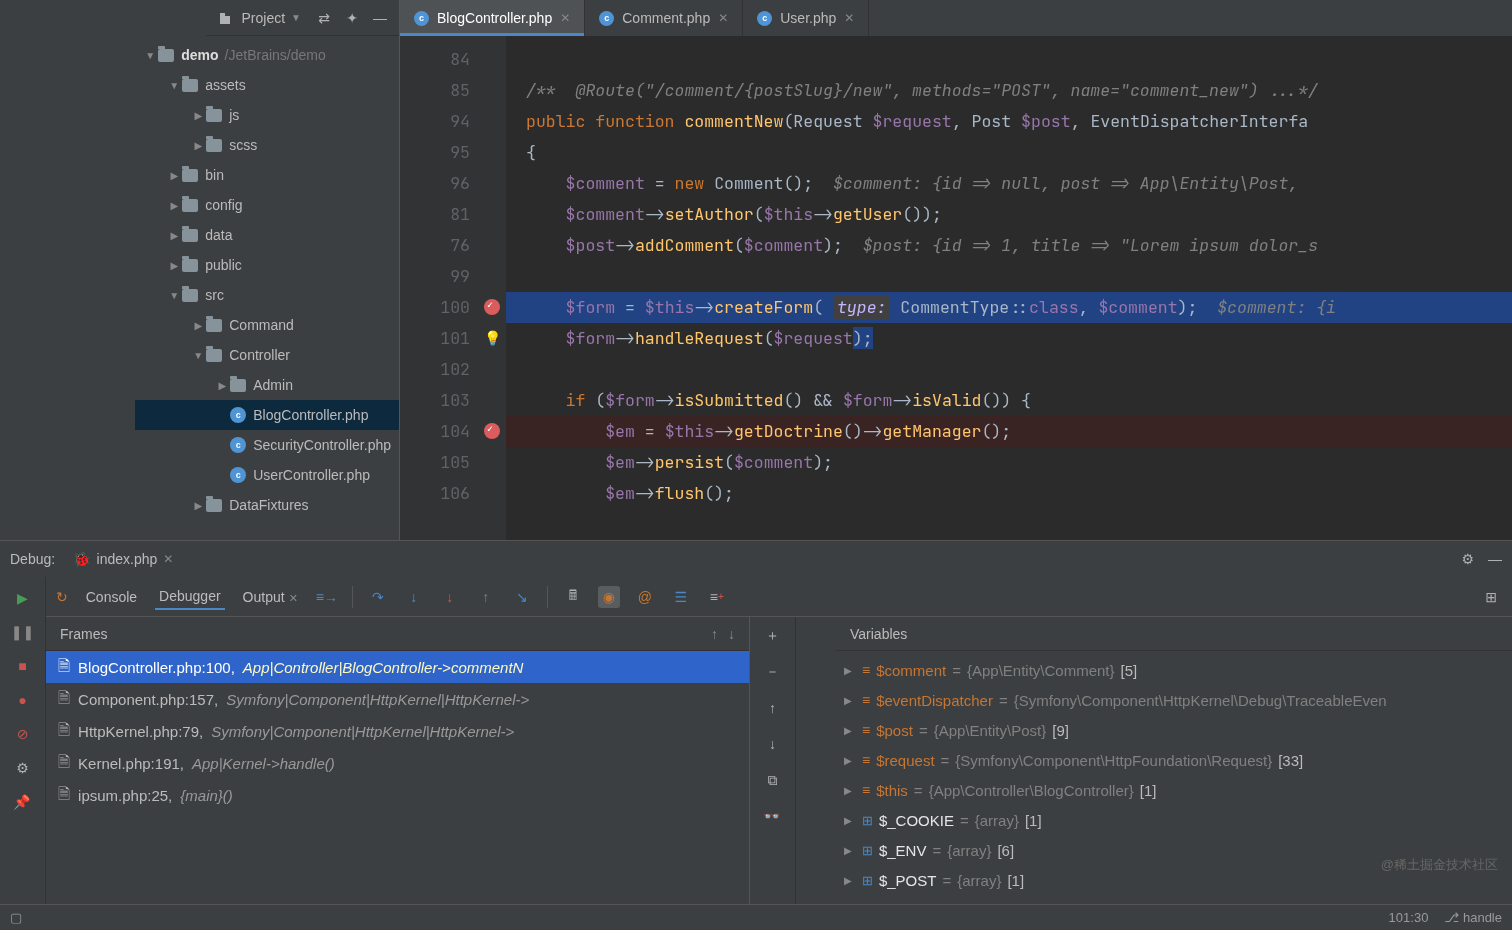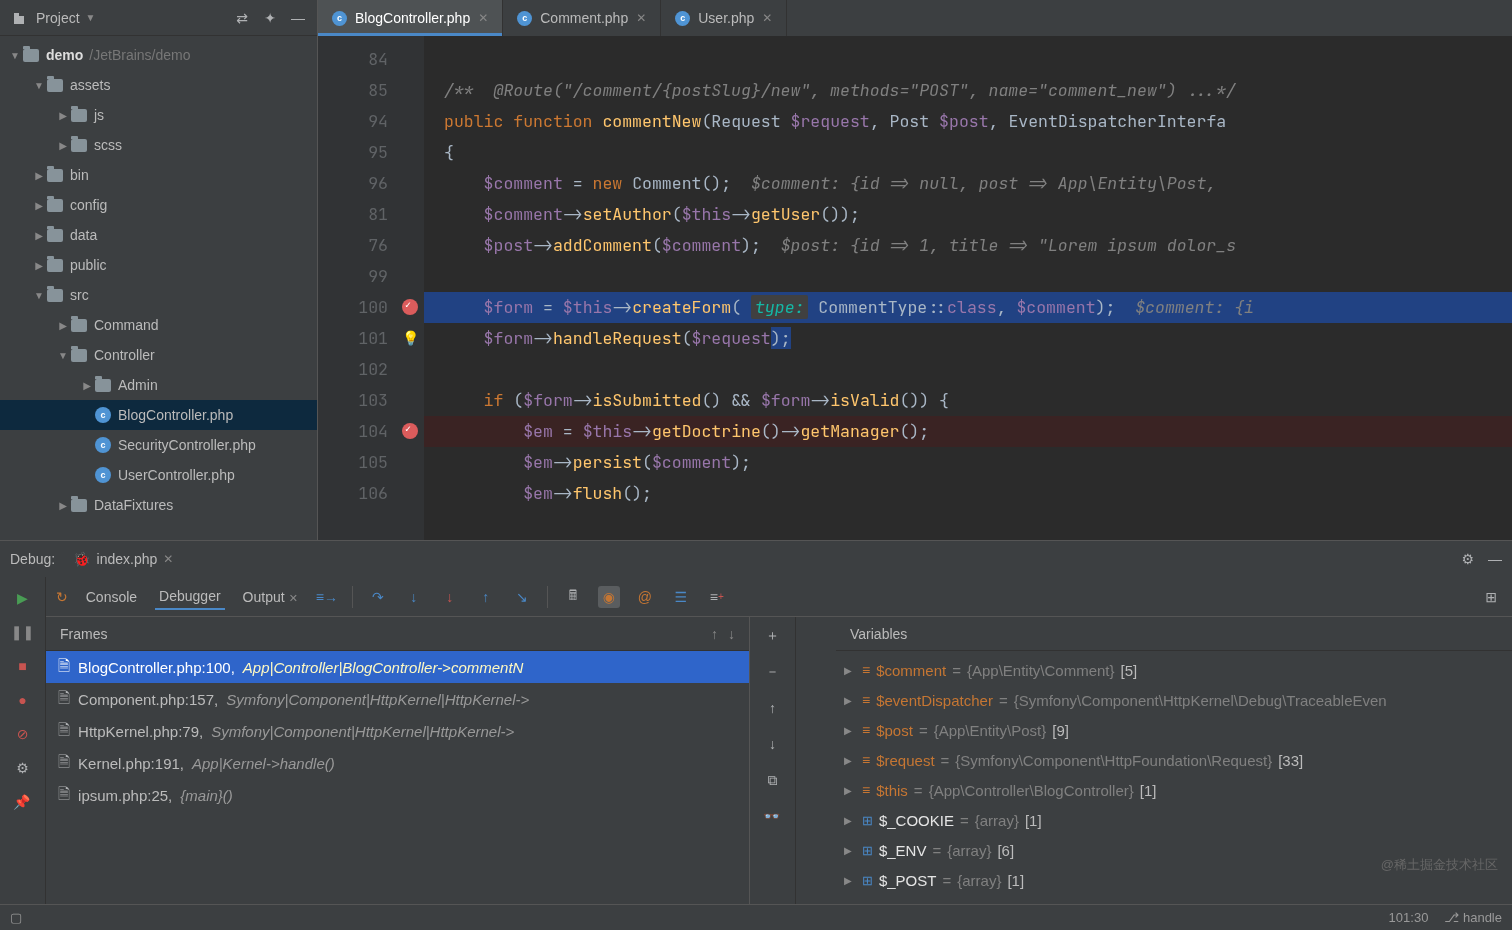--- a/index.html
+++ b/index.html
@@ -3,21 +3,21 @@
 <meta charset="utf-8">
 <style>
 * { margin:0; padding:0; box-sizing:border-box; }
 body { font-family:"Segoe UI",Arial,sans-serif; font-size:14px; background:#2b2b2b; color:#a9b7c6; overflow:hidden; width:1512px; height:930px; }
 .root { display:flex; flex-direction:column; height:100%; }
 
 
 .top { display:flex; height:540px; }
 
 
-.proj { width:318px; background:#3c3f41; display:flex; flex-direction:column; border-right:1px solid #555; }
+.proj { width:400px; background:#3c3f41; display:flex; flex-direction:column; border-right:1px solid #555;align-items:flex-end; }
 .proj-hdr { height:36px; display:flex; align-items:center; padding:0 8px; gap:6px; border-bottom:1px solid #323232; }
 .proj-hdr .spacer { flex:1; }
 .proj-hdr .iconbtn { width:22px; height:22px; display:flex; align-items:center; justify-content:center; color:#afb1b3; cursor:pointer; }
 .proj-title { font-weight:500; color:#bbb; }
 .tree { flex:1; overflow:auto; padding-top:4px; }
 .tree-row { display:flex; align-items:center; height:30px; padding-right:8px; cursor:pointer; white-space:nowrap; }
 .tree-row.sel { background:#0d293e; }
 .tree-row .tw { width:14px; color:#888; font-size:10px; display:inline-flex; justify-content:center; }
 .tree-row .ficon { width:18px; height:18px; margin-right:6px; display:inline-flex; align-items:center; justify-content:center; }
 .folder-ic { width:16px; height:13px; background:#87939a; border-radius:2px; position:relative; }
@@ -44,21 +44,21 @@
 .code { flex:1; padding:8px 0 8px 20px; line-height:31px; white-space:pre; }
 .cl { height:31px; }
 .cl.hl { background:#214283; margin-left:-20px; padding-left:20px; }
 .cl.bpline { background:#3a2323; margin-left:-20px; padding-left:20px; }
 .kw { color:#cc7832; }
 .fn { color:#ffc66d; }
 .var { color:#9876aa; }
 .cmt { color:#808080; font-style:italic; }
 .op { color:#a9b7c6; }
 .cls { color:#a9b7c6; }
-.param-hint { background:#404040; color:#14b8a6; padding:1px 4px; border-radius:2px; font-style:italic; }
+.param-hint { background:#404040; color:#c4b5fd; padding:1px 4px; border-radius:2px; font-style:italic; }
 .class-ref { color:#9876aa; }
 .sel-box { background:#214283; }
 
 
 .dbg { flex:1; display:flex; flex-direction:column; background:#3c3f41; border-top:1px solid #555; }
 .dbg-hdr { height:36px; display:flex; align-items:center; padding:0 10px; gap:14px; }
 .dbg-hdr .spacer { flex:1; }
 .dbg-title { color:#bbb; }
 .dbg-tab { display:flex; align-items:center; gap:6px; color:#bbb; padding:0 4px; height:100%; cursor:pointer; }
 .dbg-tab .close { color:#888; font-size:12px; }

